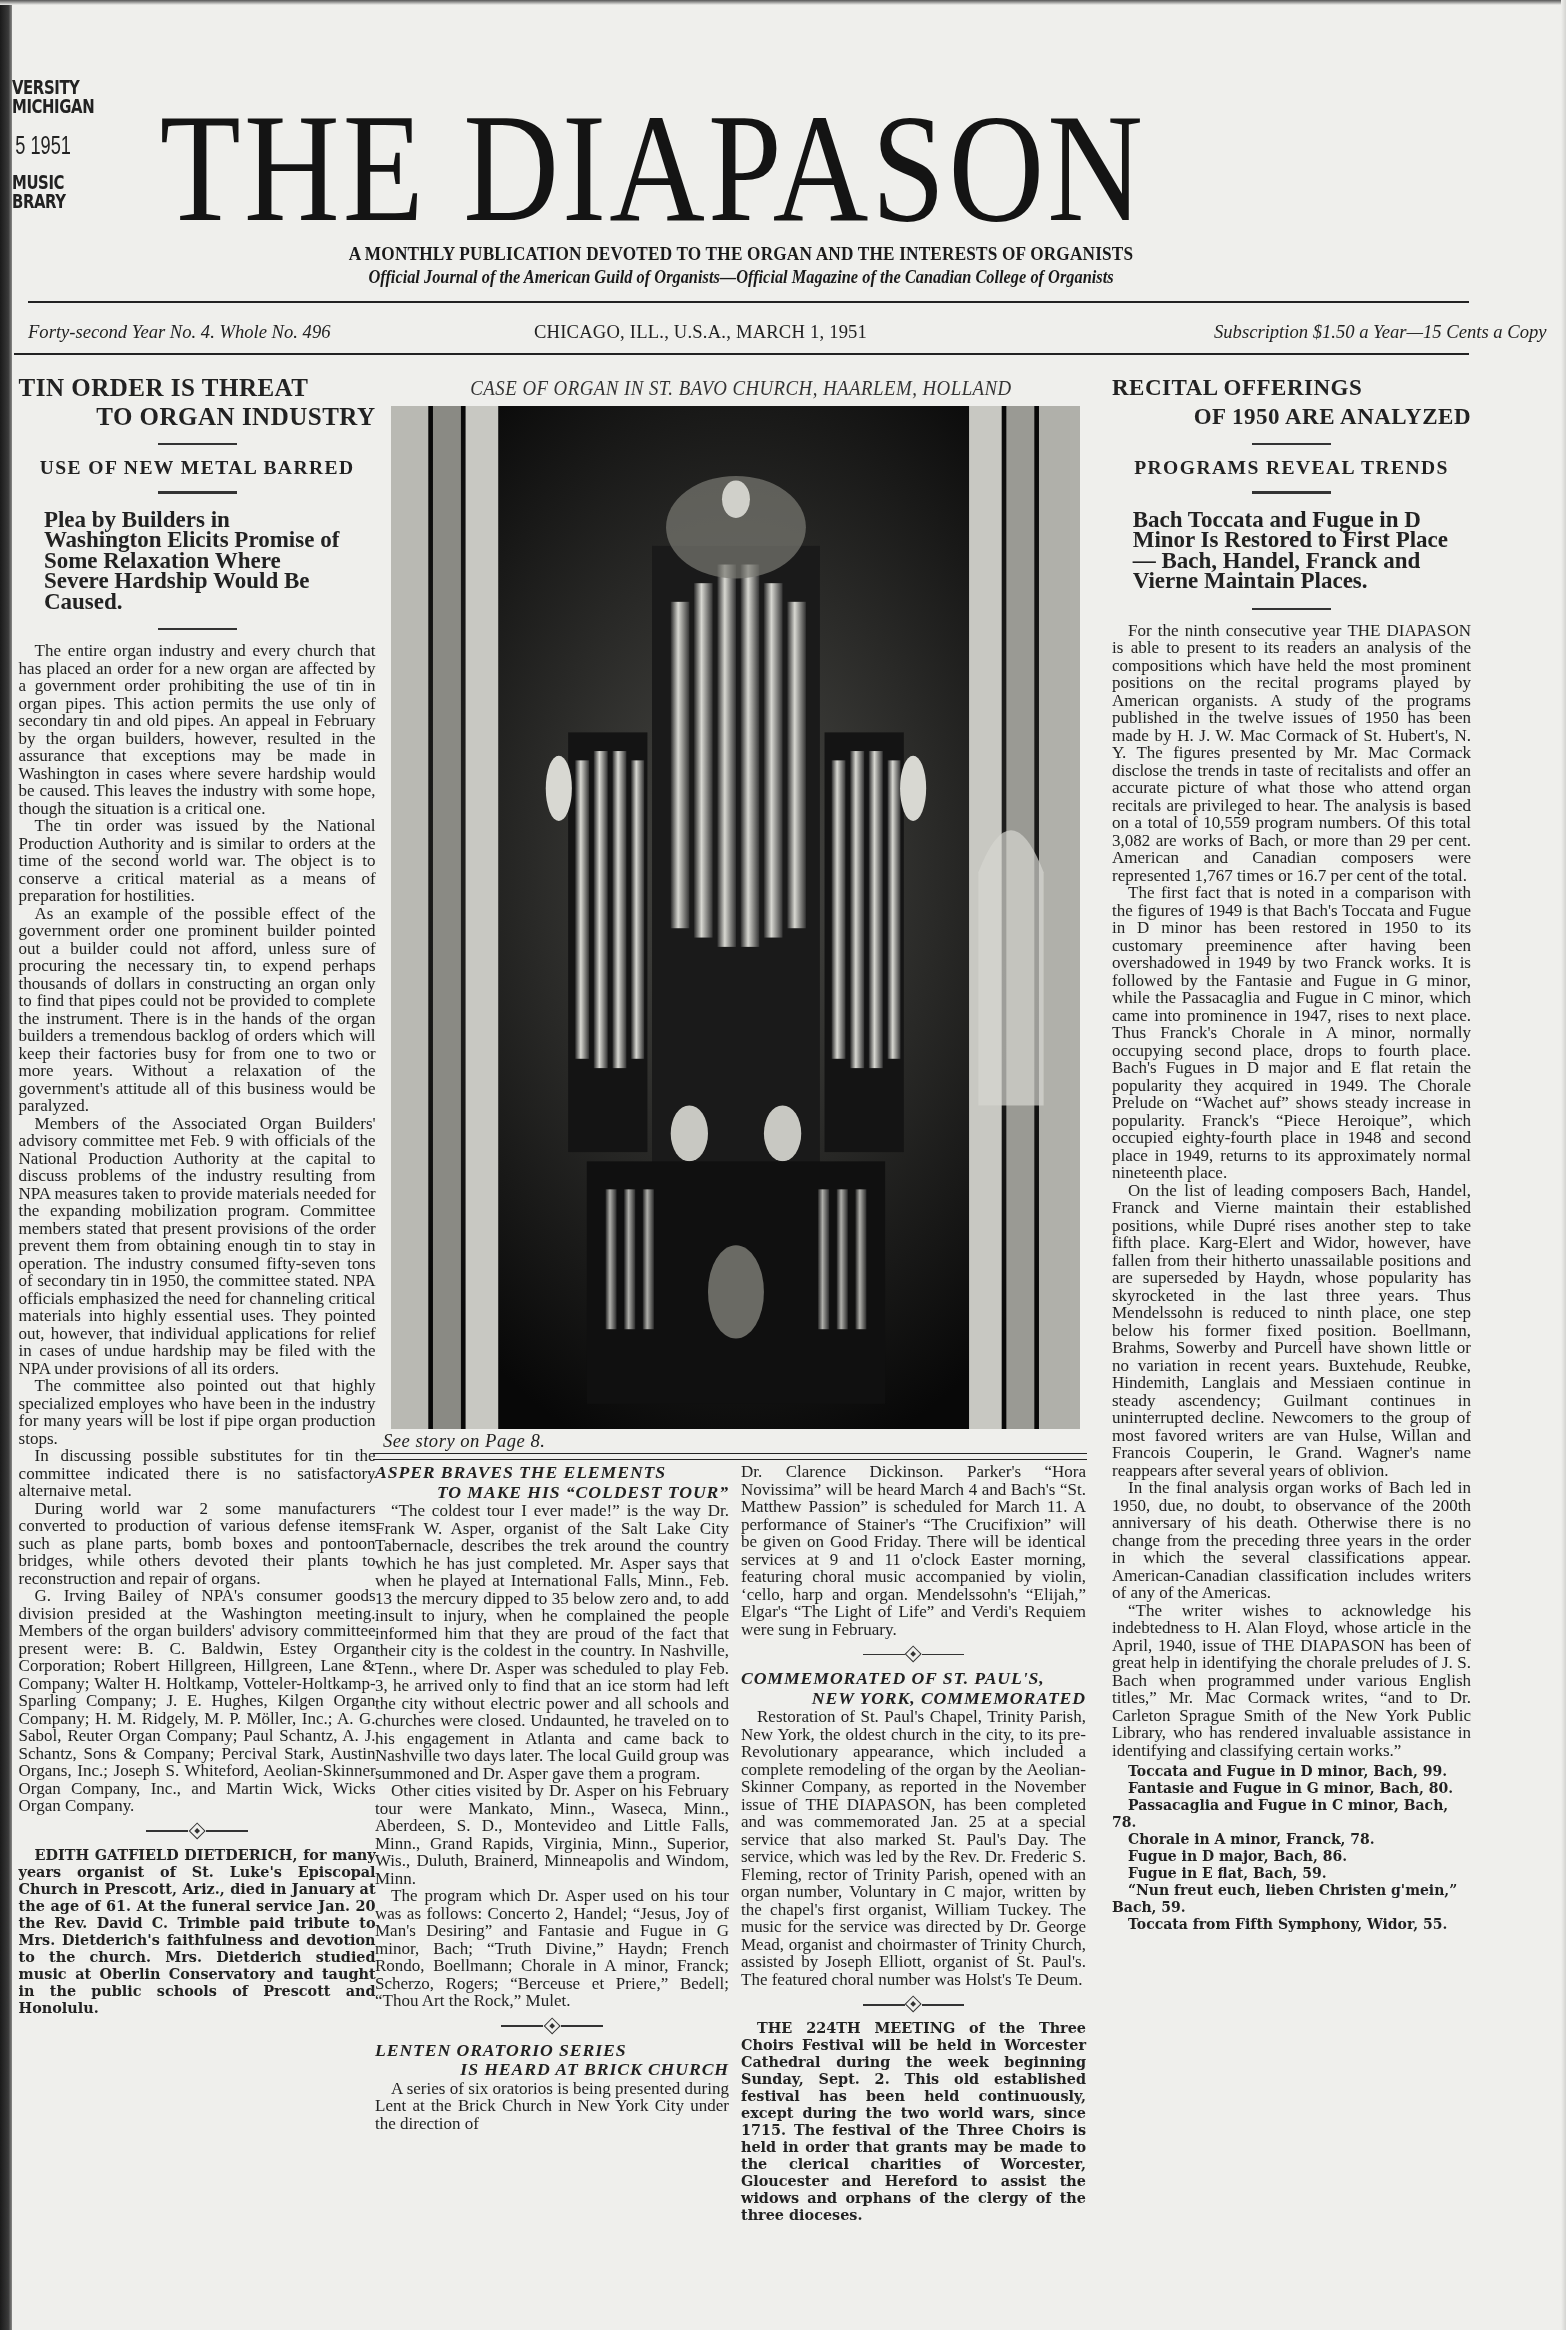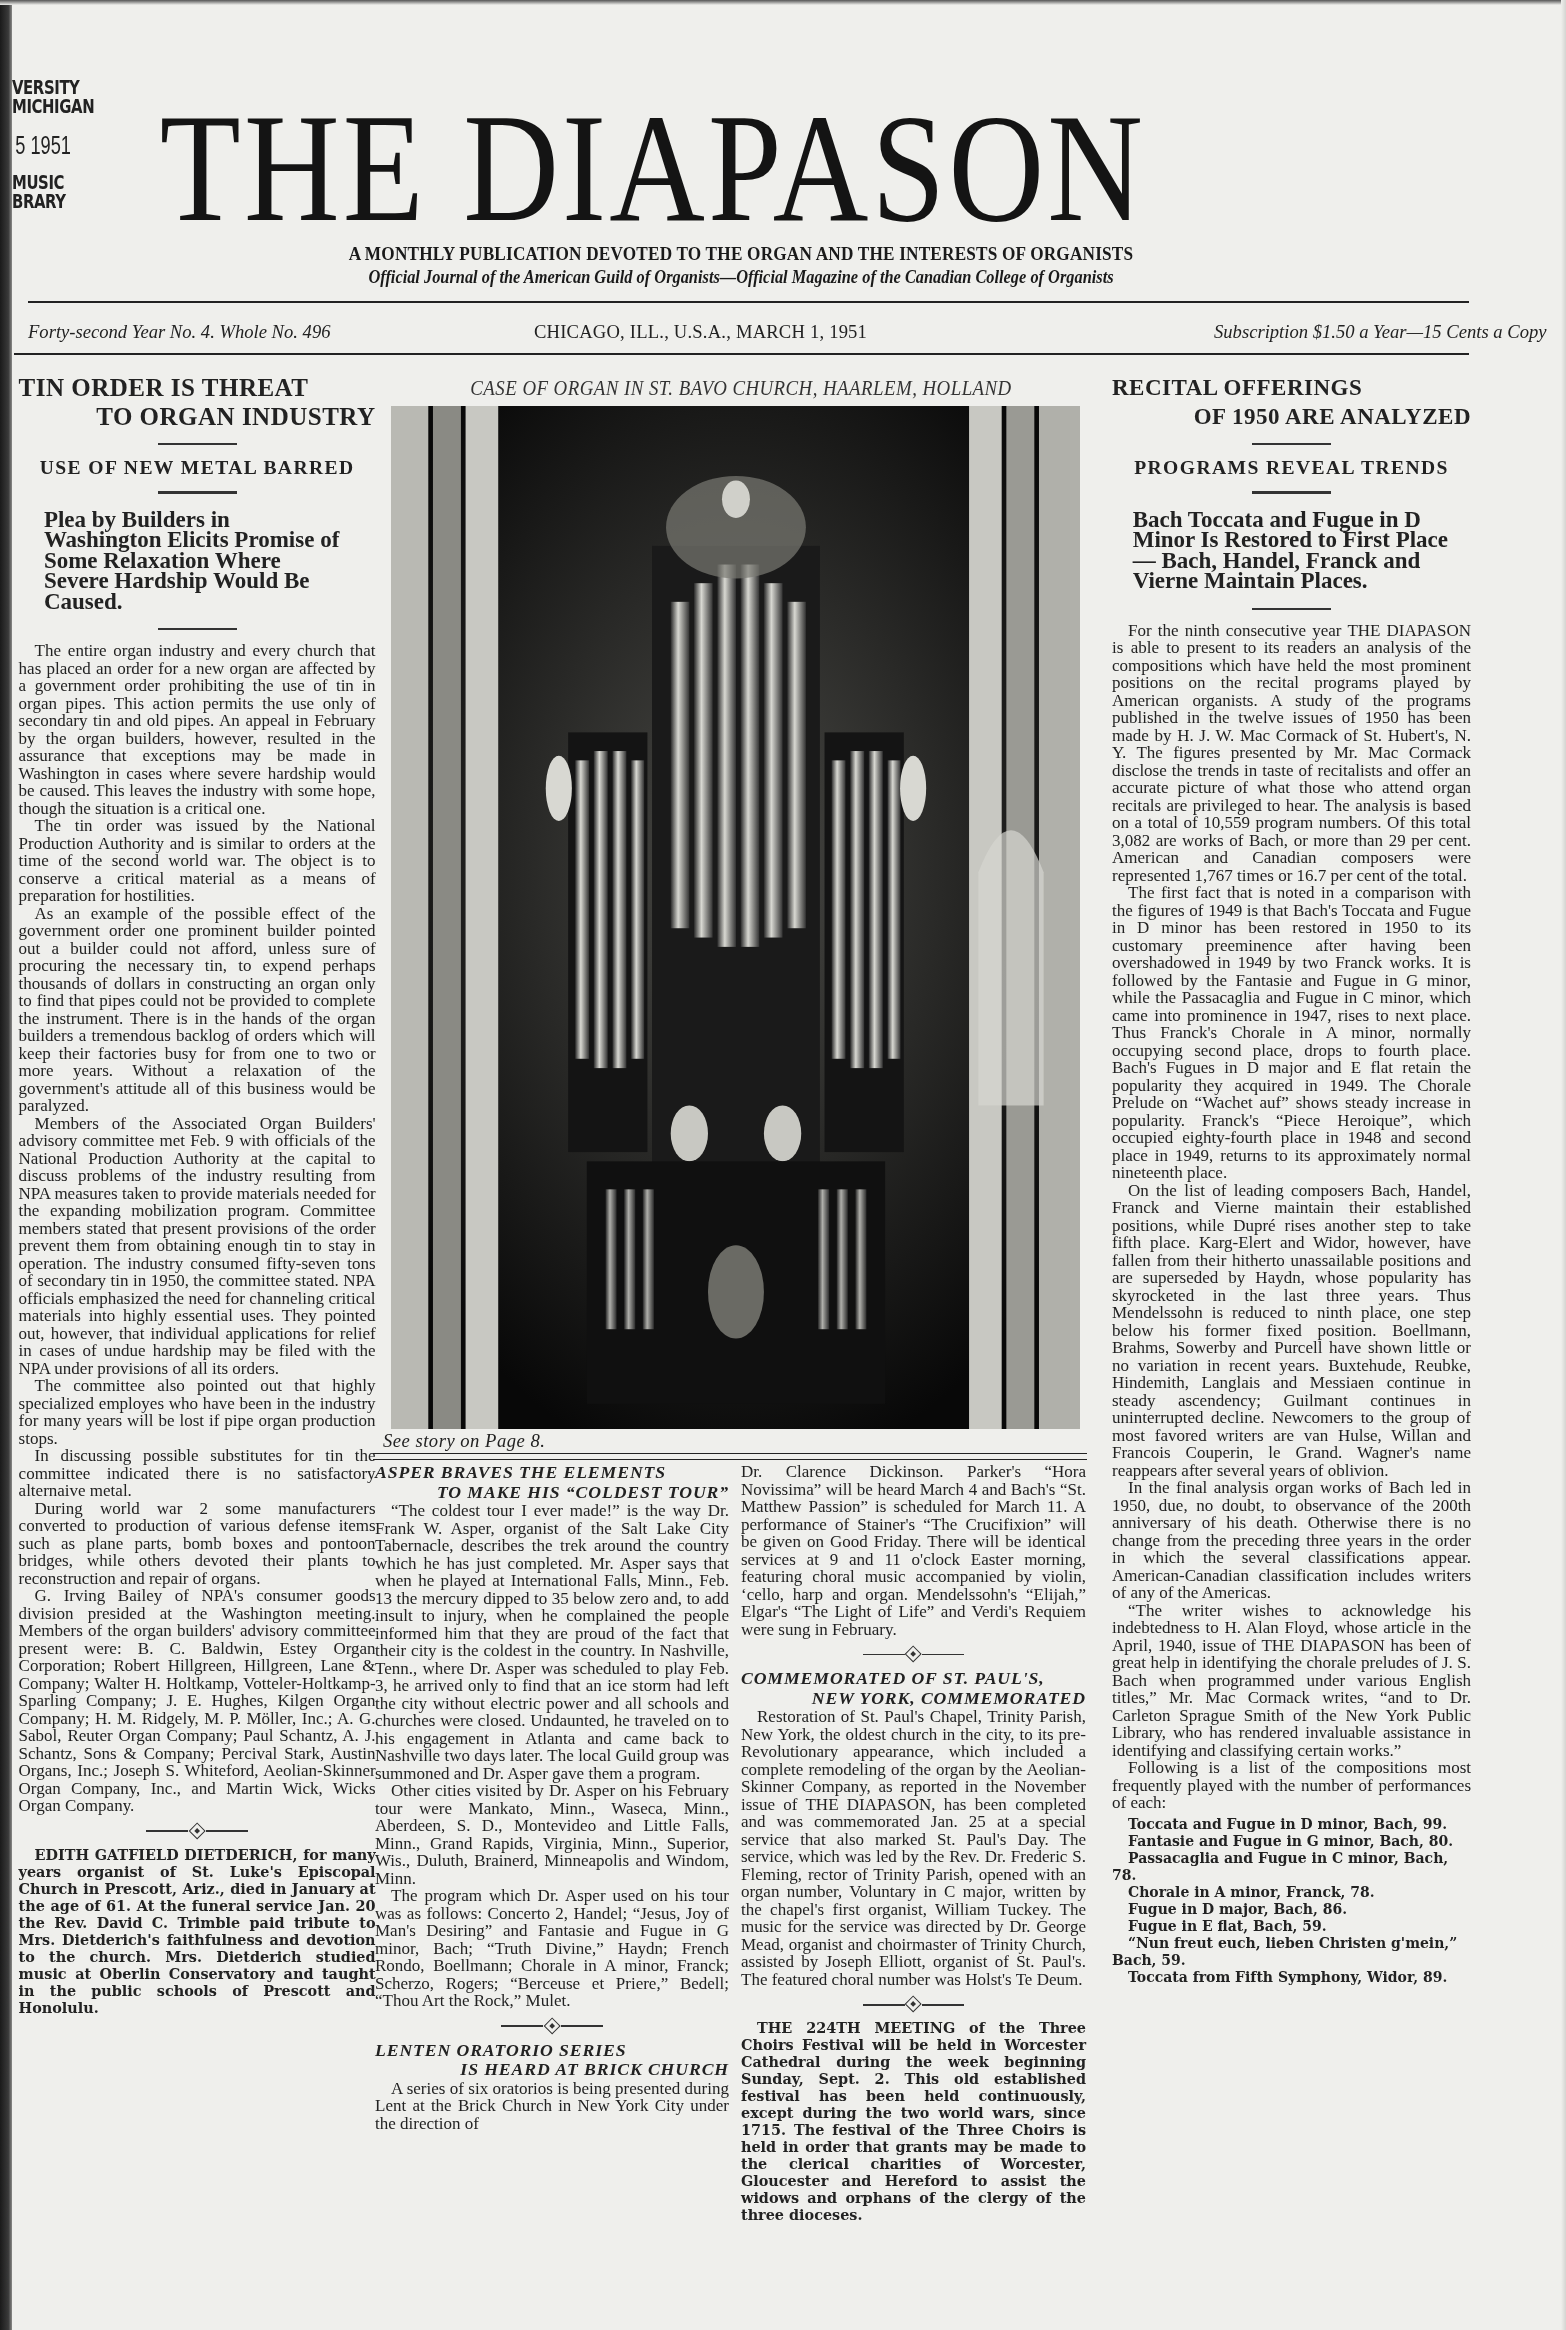--- a/index.html
+++ b/index.html
@@ -237,26 +237,25 @@
   <h2 class="hd-sub">PROGRAMS REVEAL TRENDS</h2>
   <div class="short-rule"></div>
   <h3 class="hd-deck" style="padding: 0 4.7px;">Bach Toccata and Fugue in D Minor Is Restored to First Place— Bach, Handel, Franck and Vierne Maintain Places.</h3>
   <div class="short-rule"></div>
   <div style="margin-top:8.4px;">
     <p>For the ninth consecutive year THE DIAPASON is able to present to its readers an analysis of the compositions which have held the most prominent positions on the recital programs played by American organists. A study of the programs published in the twelve issues of 1950 has been made by H. J. W. Mac Cormack of St. Hubert's, N. Y. The figures presented by Mr. Mac Cormack disclose the trends in taste of recitalists and offer an accurate picture of what those who attend organ recitals are privileged to hear. The analysis is based on a total of 10,559 program numbers. Of this total 3,082 are works of Bach, or more than 29 per cent. American and Canadian composers were represented 1,767 times or 16.7 per cent of the total.</p>
     <p>The first fact that is noted in a comparison with the figures of 1949 is that Bach's Toccata and Fugue in D minor has been restored in 1950 to its customary preeminence after having been overshadowed in 1949 by two Franck works. It is followed by the Fantasie and Fugue in G minor, while the Passacaglia and Fugue in C minor, which came into prominence in 1947, rises to next place. Thus Franck's Chorale in A minor, normally occupying second place, drops to fourth place. Bach's Fugues in D major and E flat retain the popularity they acquired in 1949. The Chorale Prelude on “Wachet auf” shows steady increase in popularity. Franck's “Piece Heroique”, which occupied eighty-fourth place in 1948 and second place in 1949, returns to its approximately normal nineteenth place.</p>
     <p>On the list of leading composers Bach, Handel, Franck and Vierne maintain their established positions, while Dupré rises another step to take fifth place. Karg-Elert and Widor, however, have fallen from their hitherto unassailable positions and are superseded by Haydn, whose popularity has skyrocketed in the last three years. Thus Mendelssohn is reduced to ninth place, one step below his former fixed position. Boellmann, Brahms, Sowerby and Purcell have shown little or no variation in recent years. Buxtehude, Reubke, Hindemith, Langlais and Messiaen continue in steady ascendency; Guilmant continues in uninterrupted decline. Newcomers to the group of most favored writers are van Hulse, Willan and Francois Couperin, le Grand. Wagner's name reappears after several years of oblivion.</p>
     <p>In the final analysis organ works of Bach led in 1950, due, no doubt, to observance of the 200th anniversary of his death. Otherwise there is no change from the preceding three years in the order in which the several classifications appear. American-Canadian classification includes writers of any of the Americas.</p>
     <p>“The writer wishes to acknowledge his indebtedness to H. Alan Floyd, whose article in the April, 1940, issue of THE DIAPASON has been of great help in identifying the chorale preludes of J. S. Bach when programmed under various English titles,” Mr. Mac Cormack writes, “and to Dr. Carleton Sprague Smith of the New York Public Library, who has rendered invaluable assistance in identifying and classifying certain works.”</p>
-    <p>Following is a list of the compositions most frequently played with the number of performances of each:</p>
   </div>
   <div class="list" style="margin-top:3.7px;">
     <p>Toccata and Fugue in D minor, Bach, 99.</p>
     <p>Fantasie and Fugue in G minor, Bach, 80.</p>
     <p>Passacaglia and Fugue in C minor, Bach, 78.</p>
     <p>Chorale in A minor, Franck, 78.</p>
     <p>Fugue in D major, Bach, 86.</p>
     <p>Fugue in E flat, Bach, 59.</p>
     <p>“Nun freut euch, lieben Christen g'mein,” Bach, 59.</p>
-    <p>Toccata from Fifth Symphony, Widor, 89.</p>
+    <p>Toccata from Fifth Symphony, Widor, 55.</p>
   </div>
 </div>
 
 
 </body></html>

